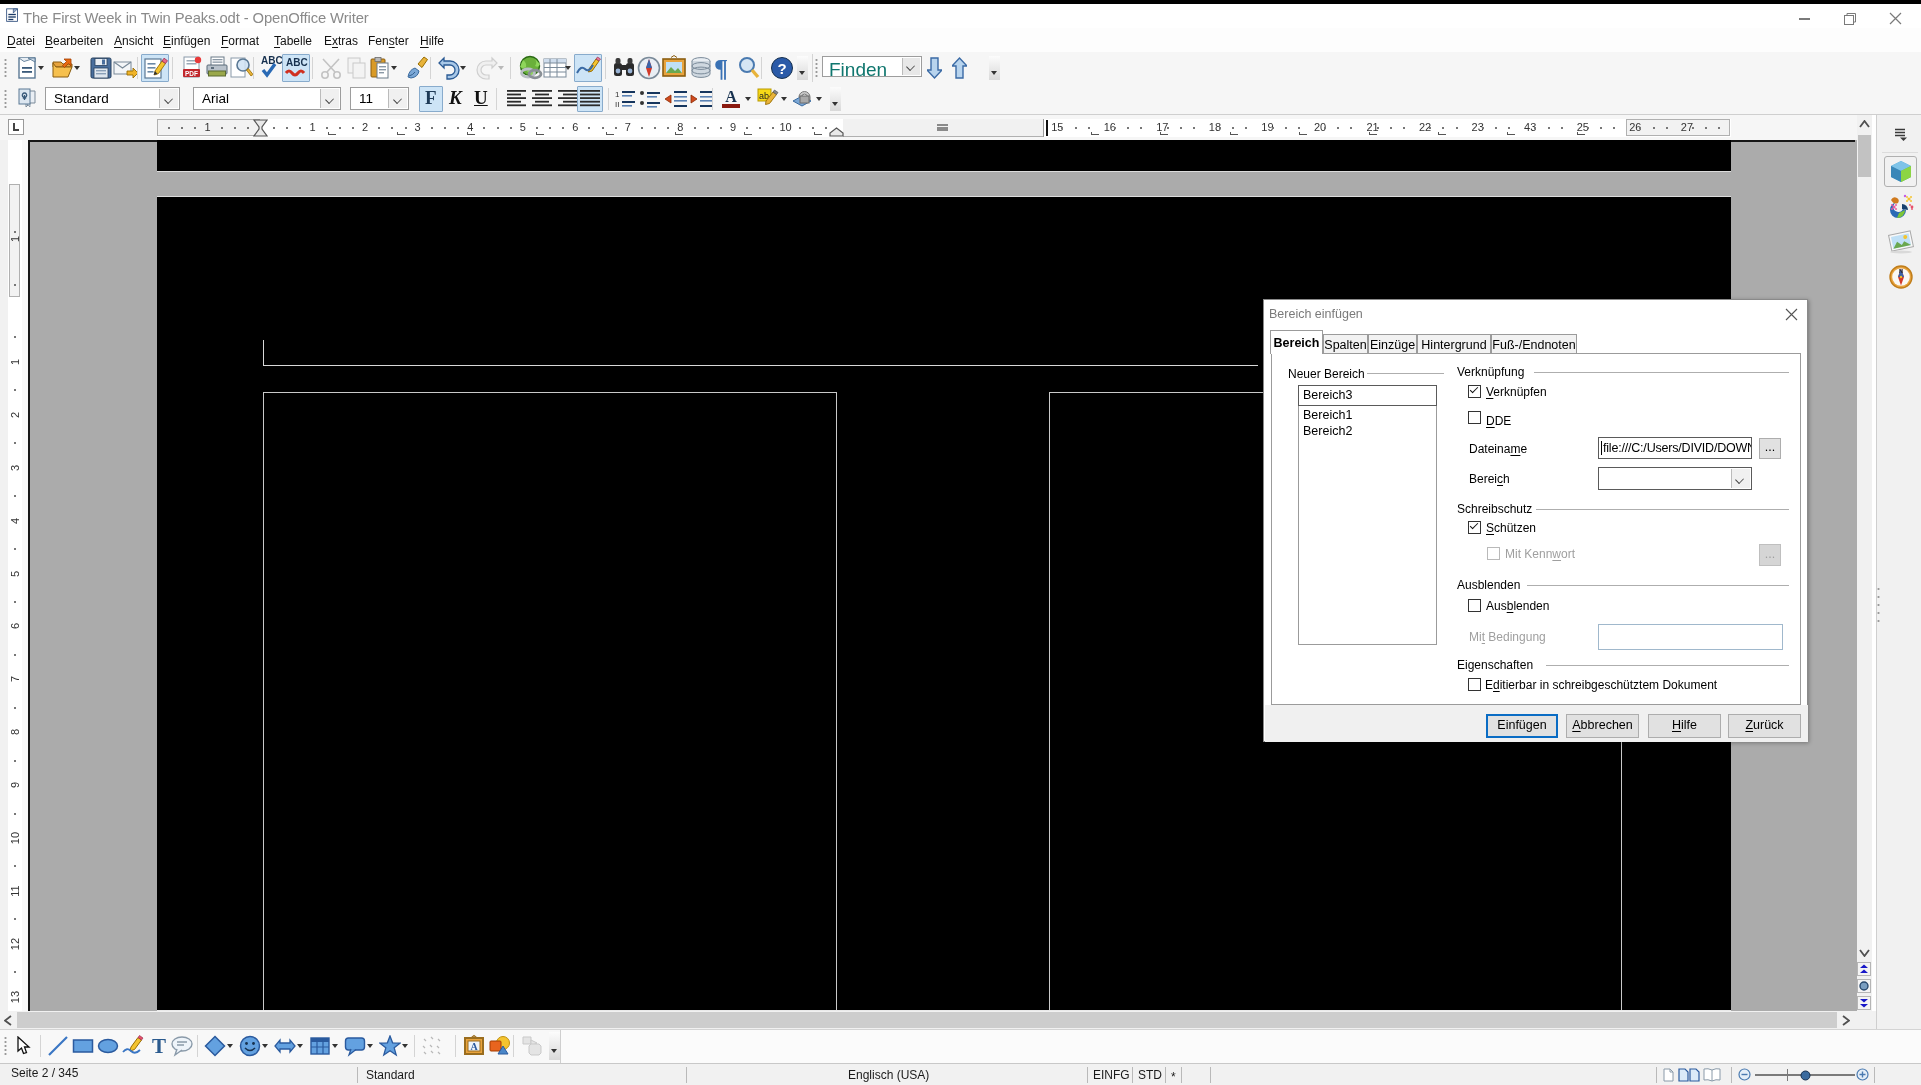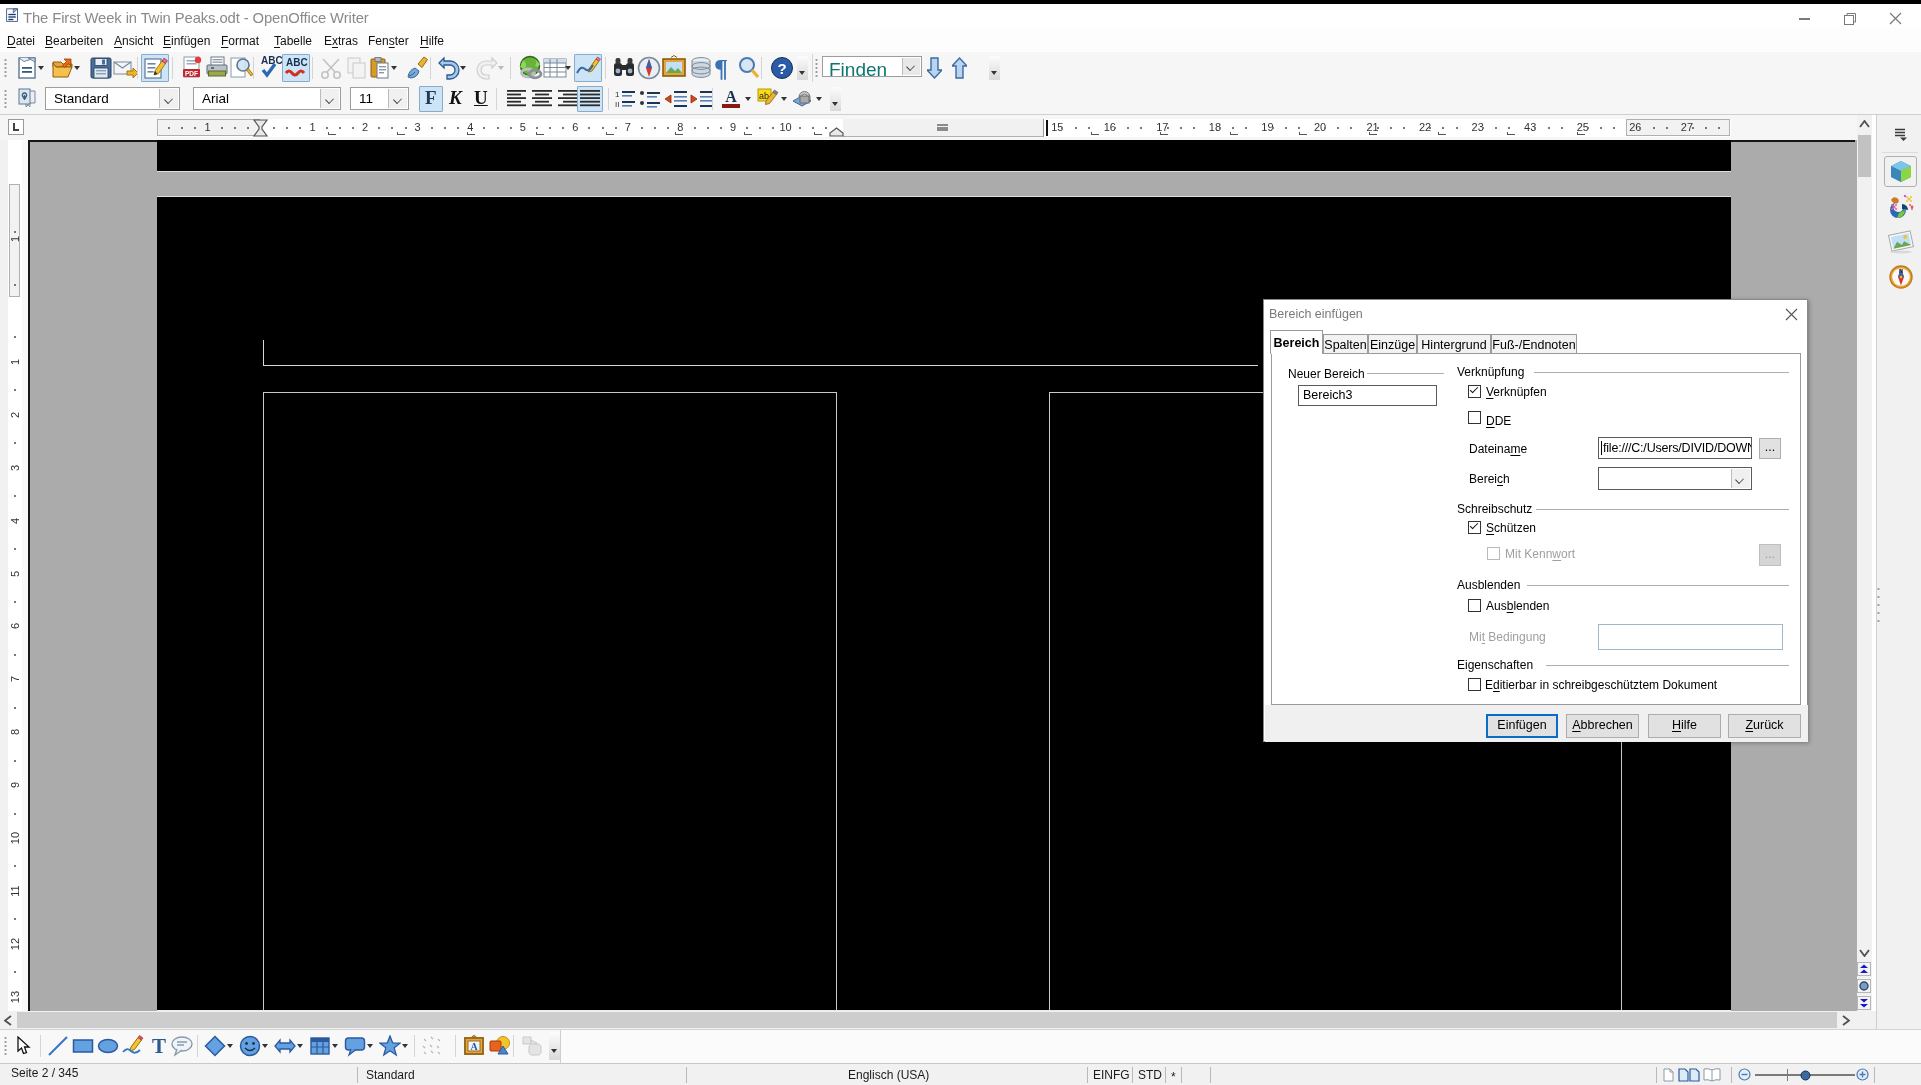--- a/index.html
+++ b/index.html
@@ -806,20 +806,24 @@
     </svg>
   <div class="abs" style="left:6px;top:30px;width:53px;height:24px;background:#fff;border:1px solid #9b9b9b;border-bottom:none;z-index:3;font-size:12.5px;font-weight:bold;text-align:center;padding-top:5px">Bereich</div>
   <div class="abs tab2" style="left:59px;width:45px">Spalten</div>
   <div class="abs tab2" style="left:104px;width:49px">Einzüge</div>
   <div class="abs tab2" style="left:153px;width:74px">Hintergrund</div>
   <div class="abs tab2" style="left:227px;width:86px">Fuß-/Endnoten</div>
   <div class="abs" style="left:7px;top:53px;width:530px;height:352px;background:#fff;border:1px solid #9b9b9b;z-index:2">
     <div class="dlg-label" style="left:16px;top:13px">Neuer Bereich</div>
     <div class="gline" style="left:95px;top:19px;width:77px"></div>
     <div class="field" style="left:26px;top:31px;width:139px;height:21px;line-height:19px;padding-left:4px;border-color:#5a5a5a">Bereich3</div>
+    <div class="abs" style="left:26px;top:52px;width:139px;height:239px;background:#fff;border:1px solid #9b9b9b;border-top:none;font-size:12.5px">
+      <div style="padding:2px 0 0 4px">Bereich1</div>
+      <div style="padding:2px 0 0 4px">Bereich2</div>
+    </div>
     <div class="dlg-label" style="left:185px;top:11px">Verknüpfung</div>
     <div class="gline" style="left:262px;top:18px;width:255px"></div>
     <div class="cb" style="left:196px;top:31px">
         <div class="check"></div>
       </div>
     <div class="dlg-label" style="left:214px;top:31px"><span class="u">V</span>erknüpfen</div>
     <div class="cb" style="left:196px;top:57px"></div>
     <div class="dlg-label" style="left:214px;top:60px"><span class="u">D</span>DE</div>
     <div class="dlg-label" style="left:197px;top:88px">Dateina<span class="u">m</span>e</div>
     <div class="field" style="left:326px;top:83px;width:154px;height:22px;line-height:20px;padding-left:2px;letter-spacing:-0.2px"><span style="border-left:1px solid #000;margin-right:1px"></span>file:///C:/Users/DIVID/DOWN</div>

